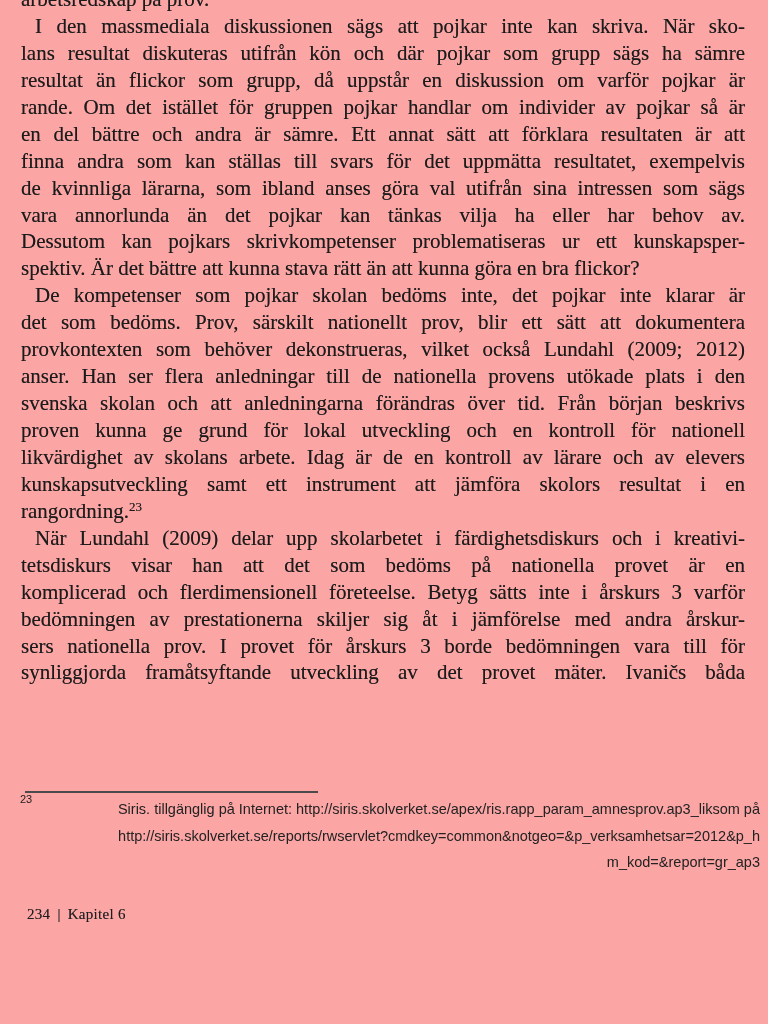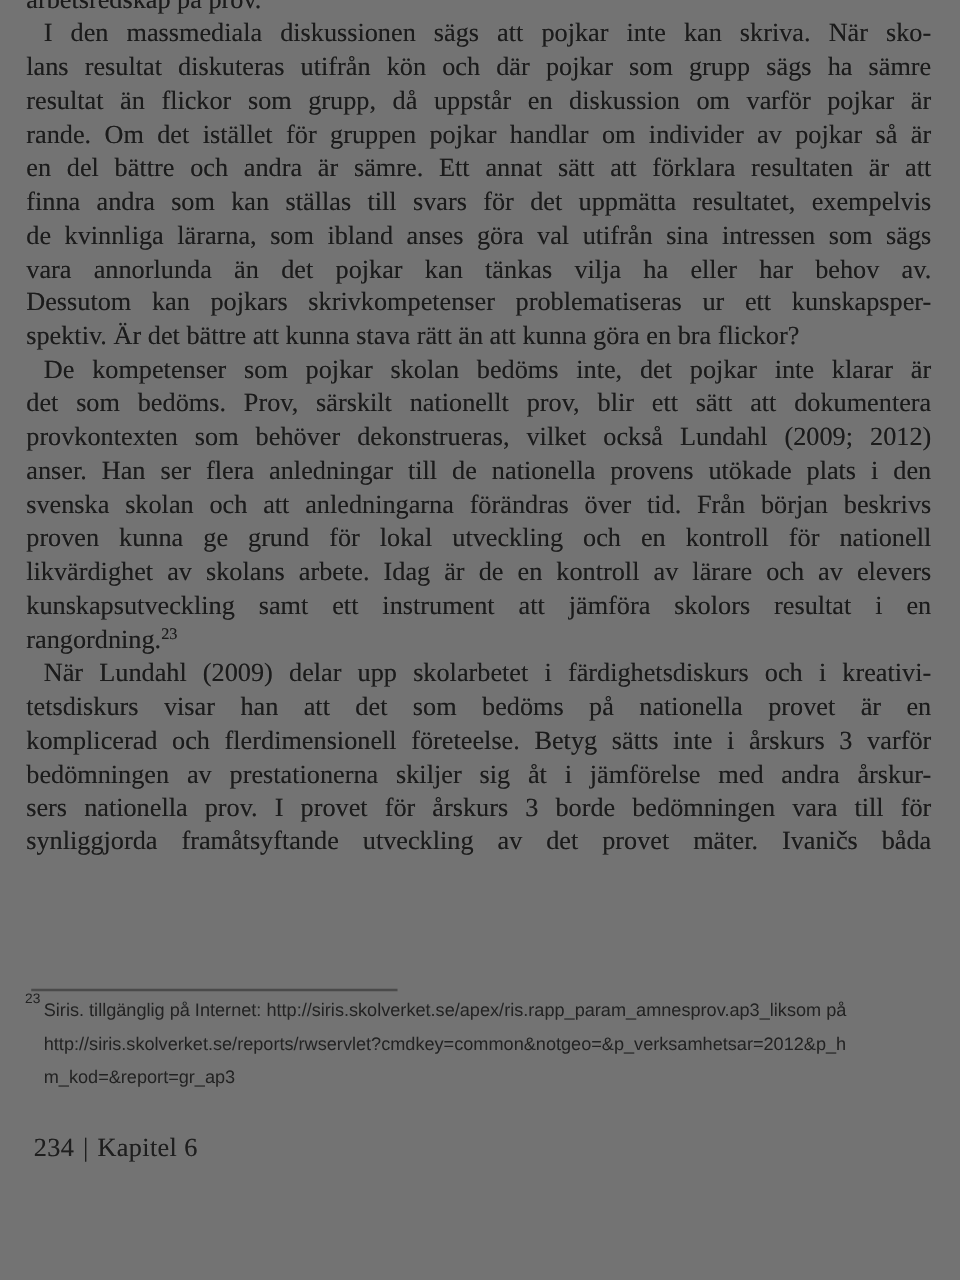--- a/index.html
+++ b/index.html
@@ -5,21 +5,21 @@
   html, body { margin: 0; padding: 0; }
   body {
     width: 768px; height: 1024px;
     background: #ffffff;
     overflow: hidden;
     font-family: "Liberation Serif", "DejaVu Serif", serif;
   }
   #page {
     position: relative;
     width: 768px; height: 1024px;
-    background: #737373;
+    background: #fca5a5;
     overflow: hidden;
   }
   
   #body-text {
     position: absolute;
     left: 21px; top: -14px;
     width: 724px;
     font-size: 21px;
     line-height: 26.93px;
     color: #1b1b1b;
@@ -51,26 +51,26 @@
     line-height: 26.5px;
     color: #222222;
   }
   #footnote .marker {
     position: absolute;
     left: 0; top: -2px;
     font-size: 11px;
     line-height: 1;
   }
   #footnote-lines { margin-left: 15px; }
-  .fline { white-space: nowrap; text-align: left; }
+  .fline { white-space: nowrap; text-align: right; }
   
   #page-footer {
     position: absolute;
     left: 27px; top: 906px;
-    font-size: 21px;
+    font-size: 15px;
     color: #1e1e1e;
     letter-spacing: 0.3px;
     text-shadow: 0 0 0.4px rgba(30,30,30,0.5);
   }
   #page-footer .sep { padding: 0 7px; }
 </style>
 </head>
 <body>
 
 <div id="page">

